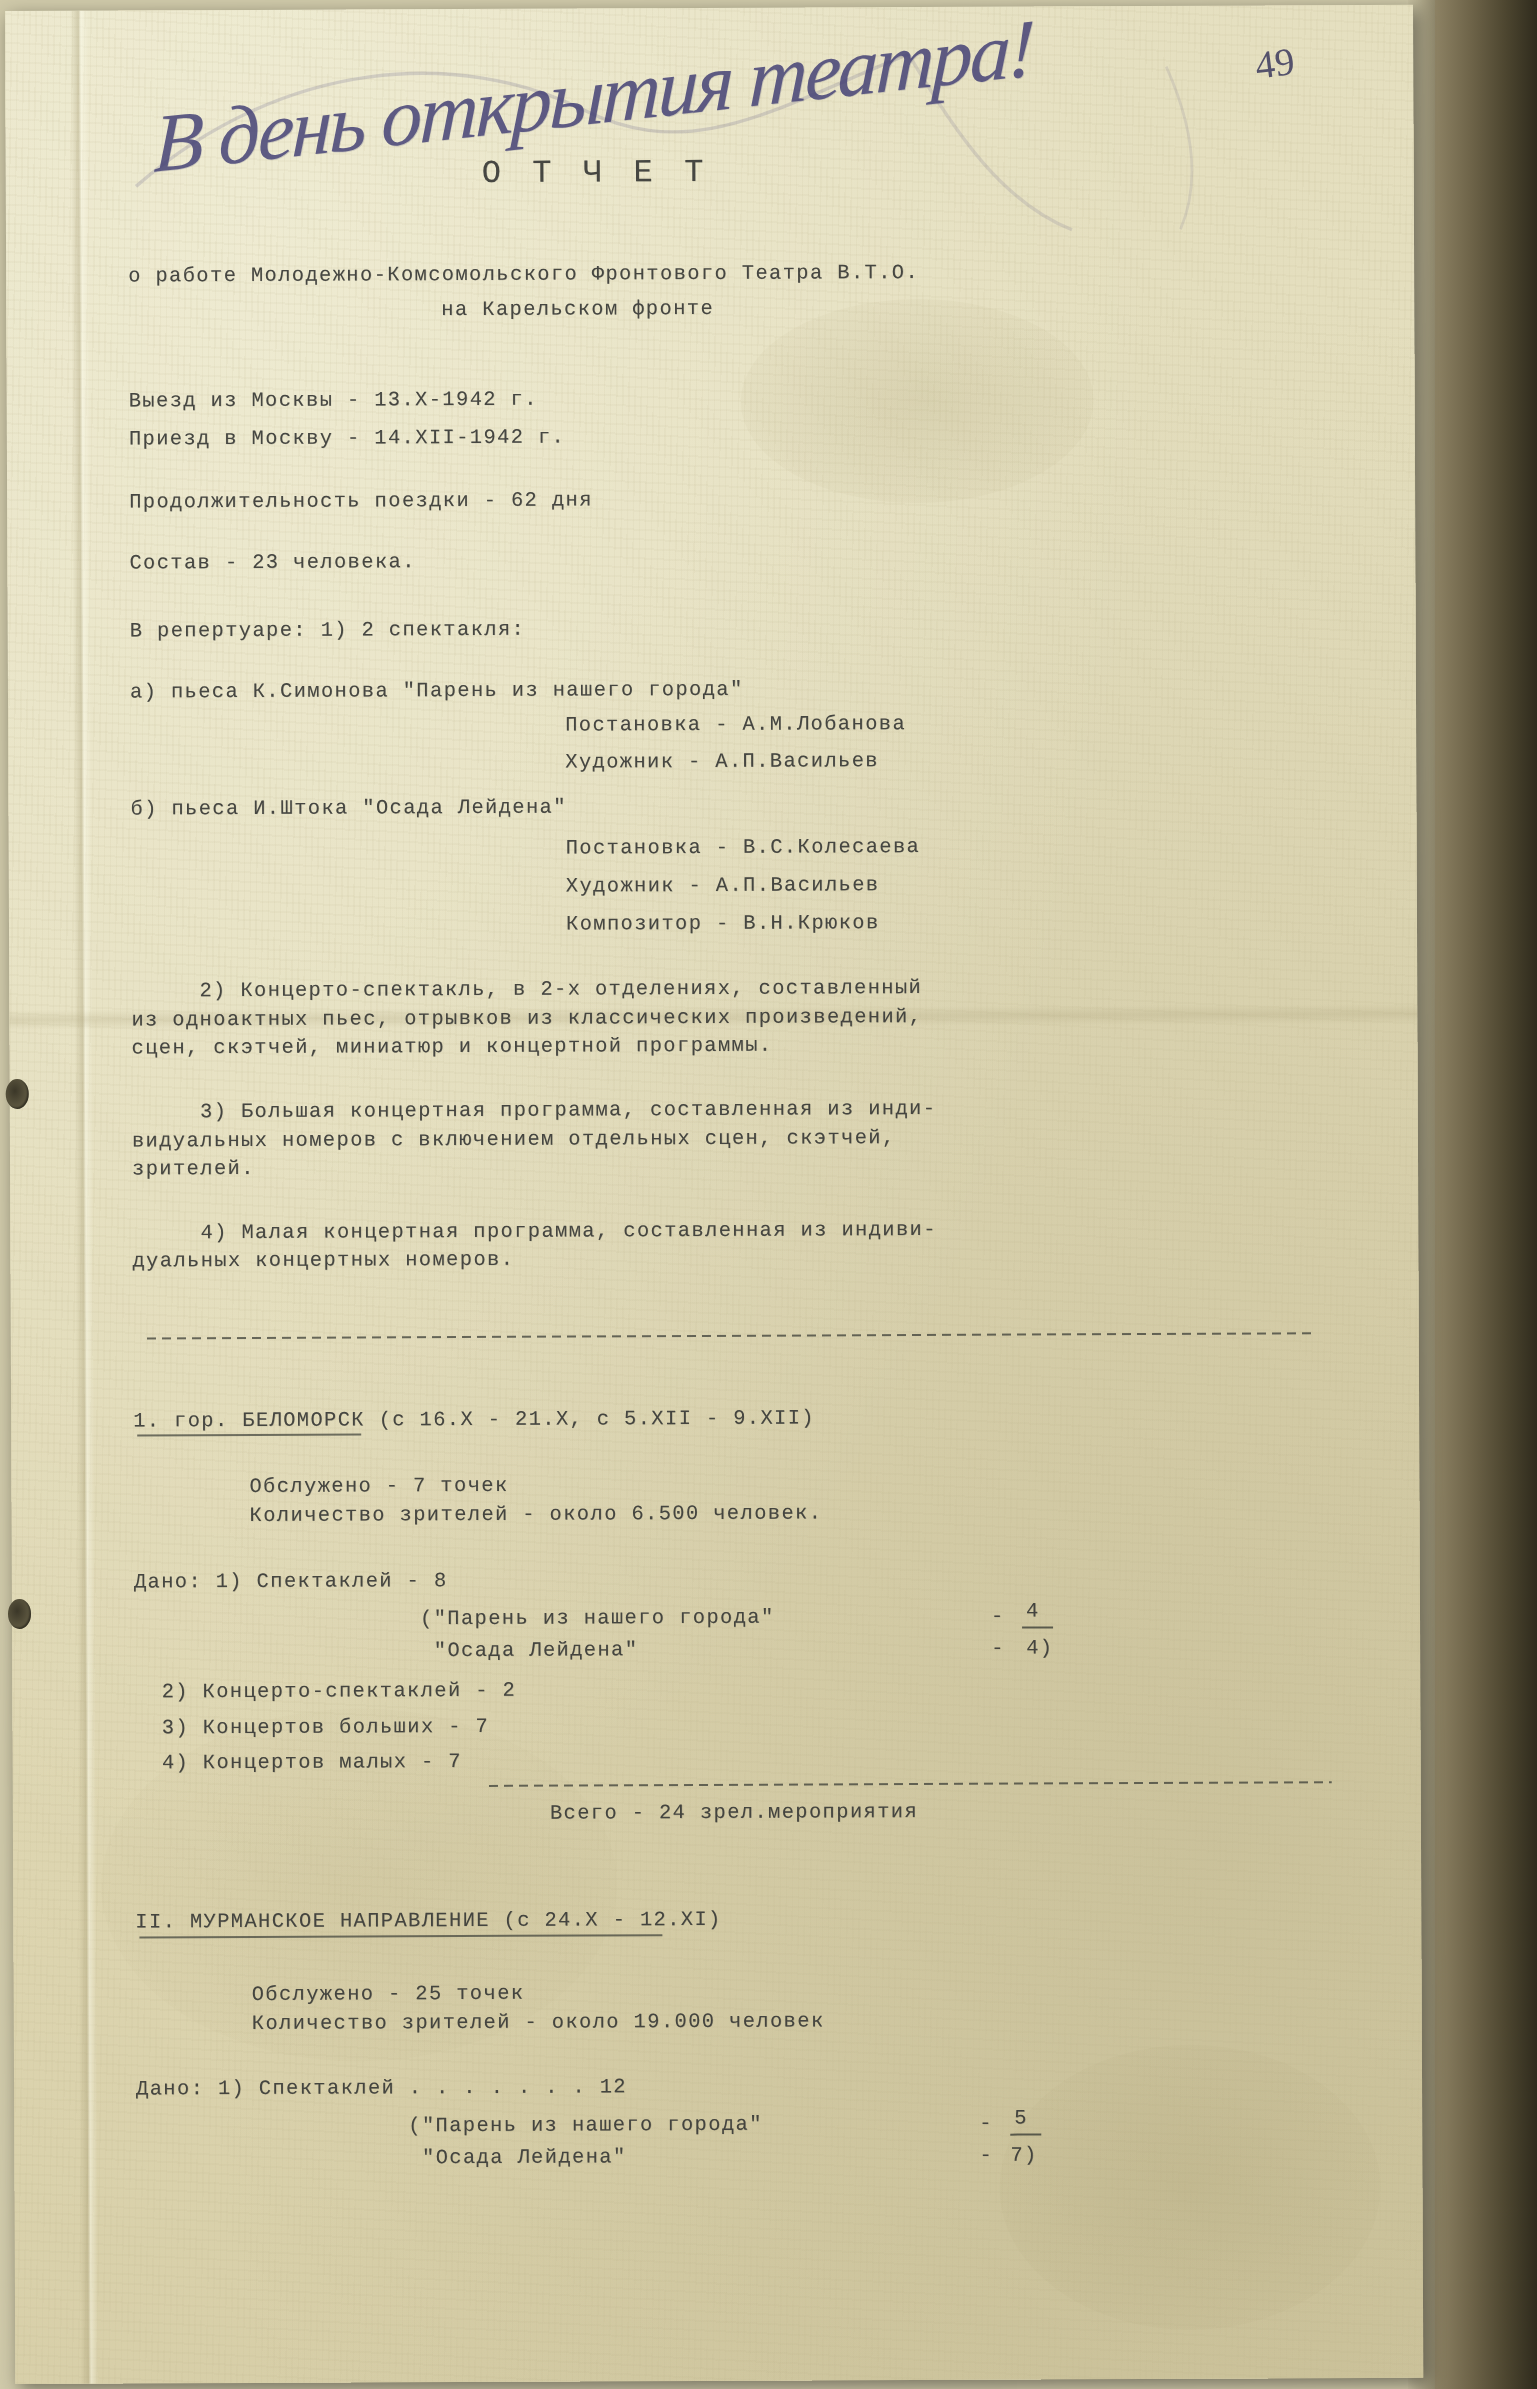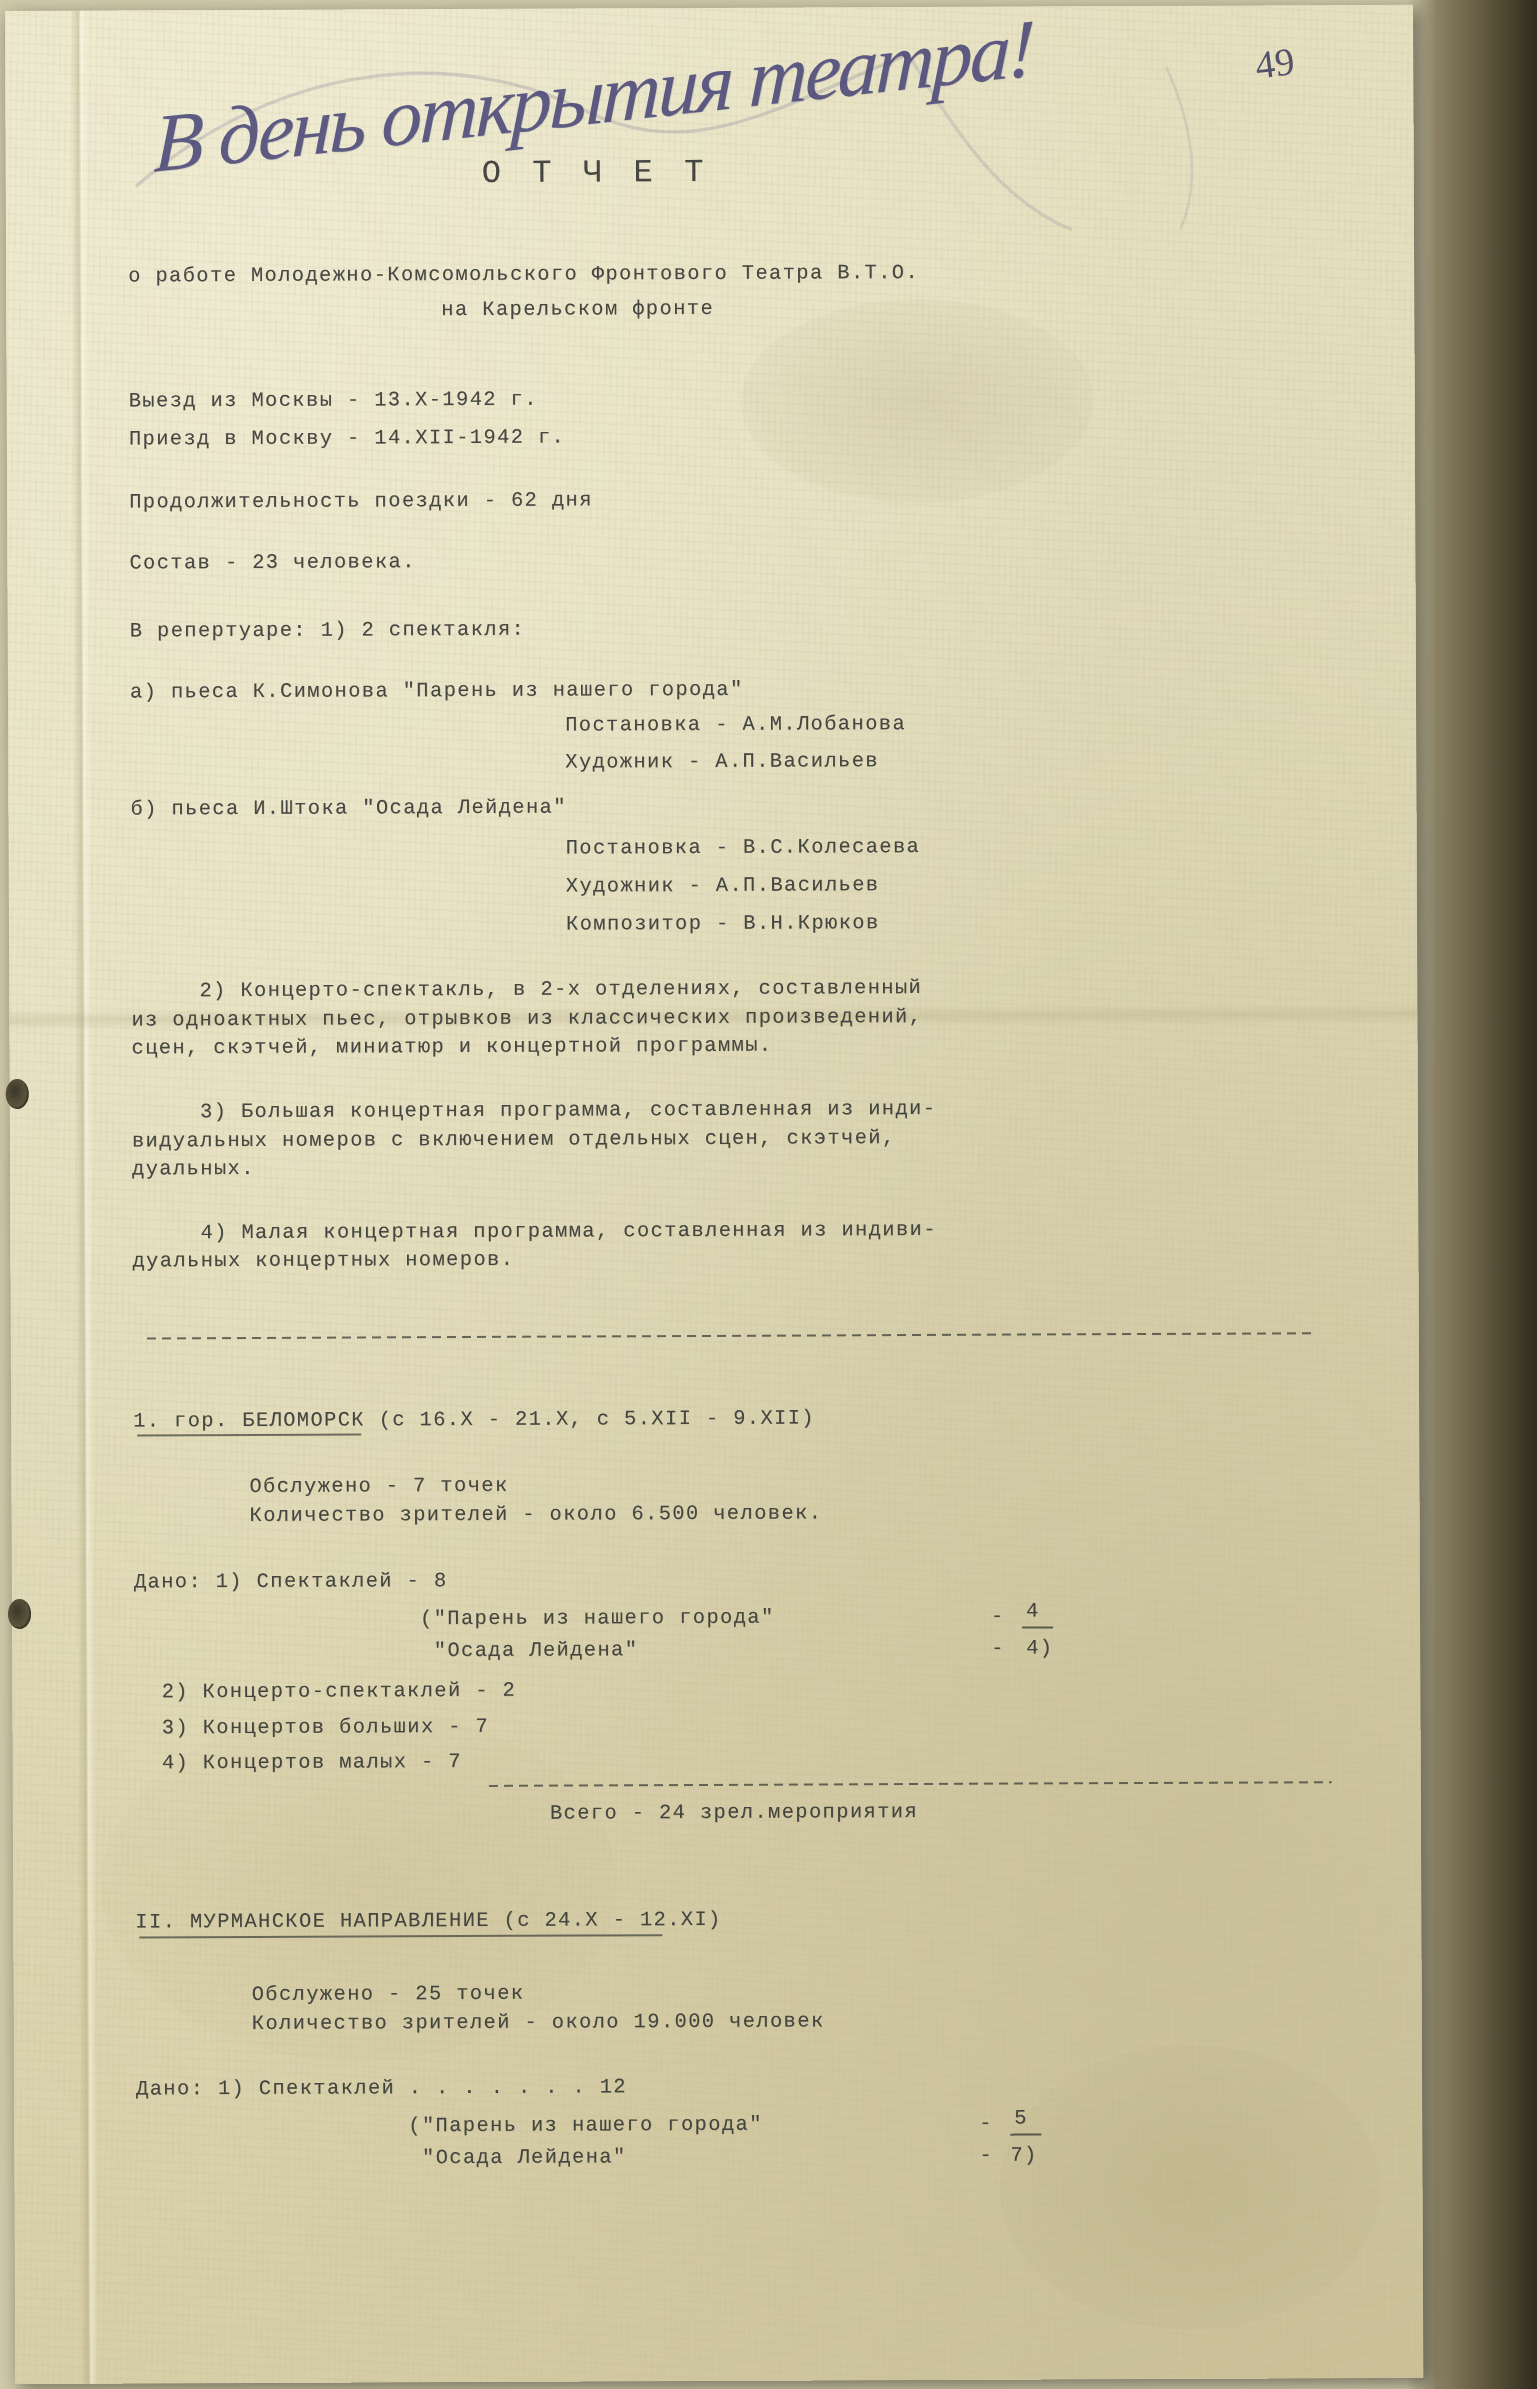--- a/index.html
+++ b/index.html
@@ -190,21 +190,21 @@
       <div class="typed" style="top:824px; left:557px;">Постановка - В.С.Колесаева</div>
       <div class="typed" style="top:862px; left:557px;">Художник - А.П.Васильев</div>
       <div class="typed" style="top:900px; left:557px;">Композитор - В.Н.Крюков</div>
 
       <div class="typed" style="top:965px; left:122px;">     2) Концерто-спектакль, в 2-х отделениях, составленный</div>
       <div class="typed" style="top:994px; left:122px;">из одноактных пьес, отрывков из классических произведений,</div>
       <div class="typed" style="top:1022px; left:122px;">сцен, скэтчей, миниатюр и концертной программы.</div>
 
       <div class="typed" style="top:1086px; left:122px;">     3) Большая концертная программа, составленная из инди-</div>
       <div class="typed" style="top:1115px; left:122px;">видуальных номеров с включением отдельных сцен, скэтчей,</div>
-      <div class="typed" style="top:1143px; left:122px;">дуальных.</div>
+      <div class="typed" style="top:1143px; left:122px;">зрителей.</div>
 
       <div class="typed" style="top:1207px; left:122px;">     4) Малая концертная программа, составленная из индиви-</div>
       <div class="typed" style="top:1235px; left:122px;">дуальных концертных номеров.</div>
 
       <div class="rule" style="top:1327px; left:136px; width:1169px;"></div>
 
       <div class="typed" style="top:1395px; left:122px;">1. гор. БЕЛОМОРСК (с 16.X - 21.X, с 5.XII - 9.XII)</div>
       <div class="rule" style="top:1424px; left:126px; width:224px; background:rgba(60,62,55,0.7);"></div>
 
       <div class="typed" style="top:1461px; left:238px;">Обслужено - 7 точек</div>

